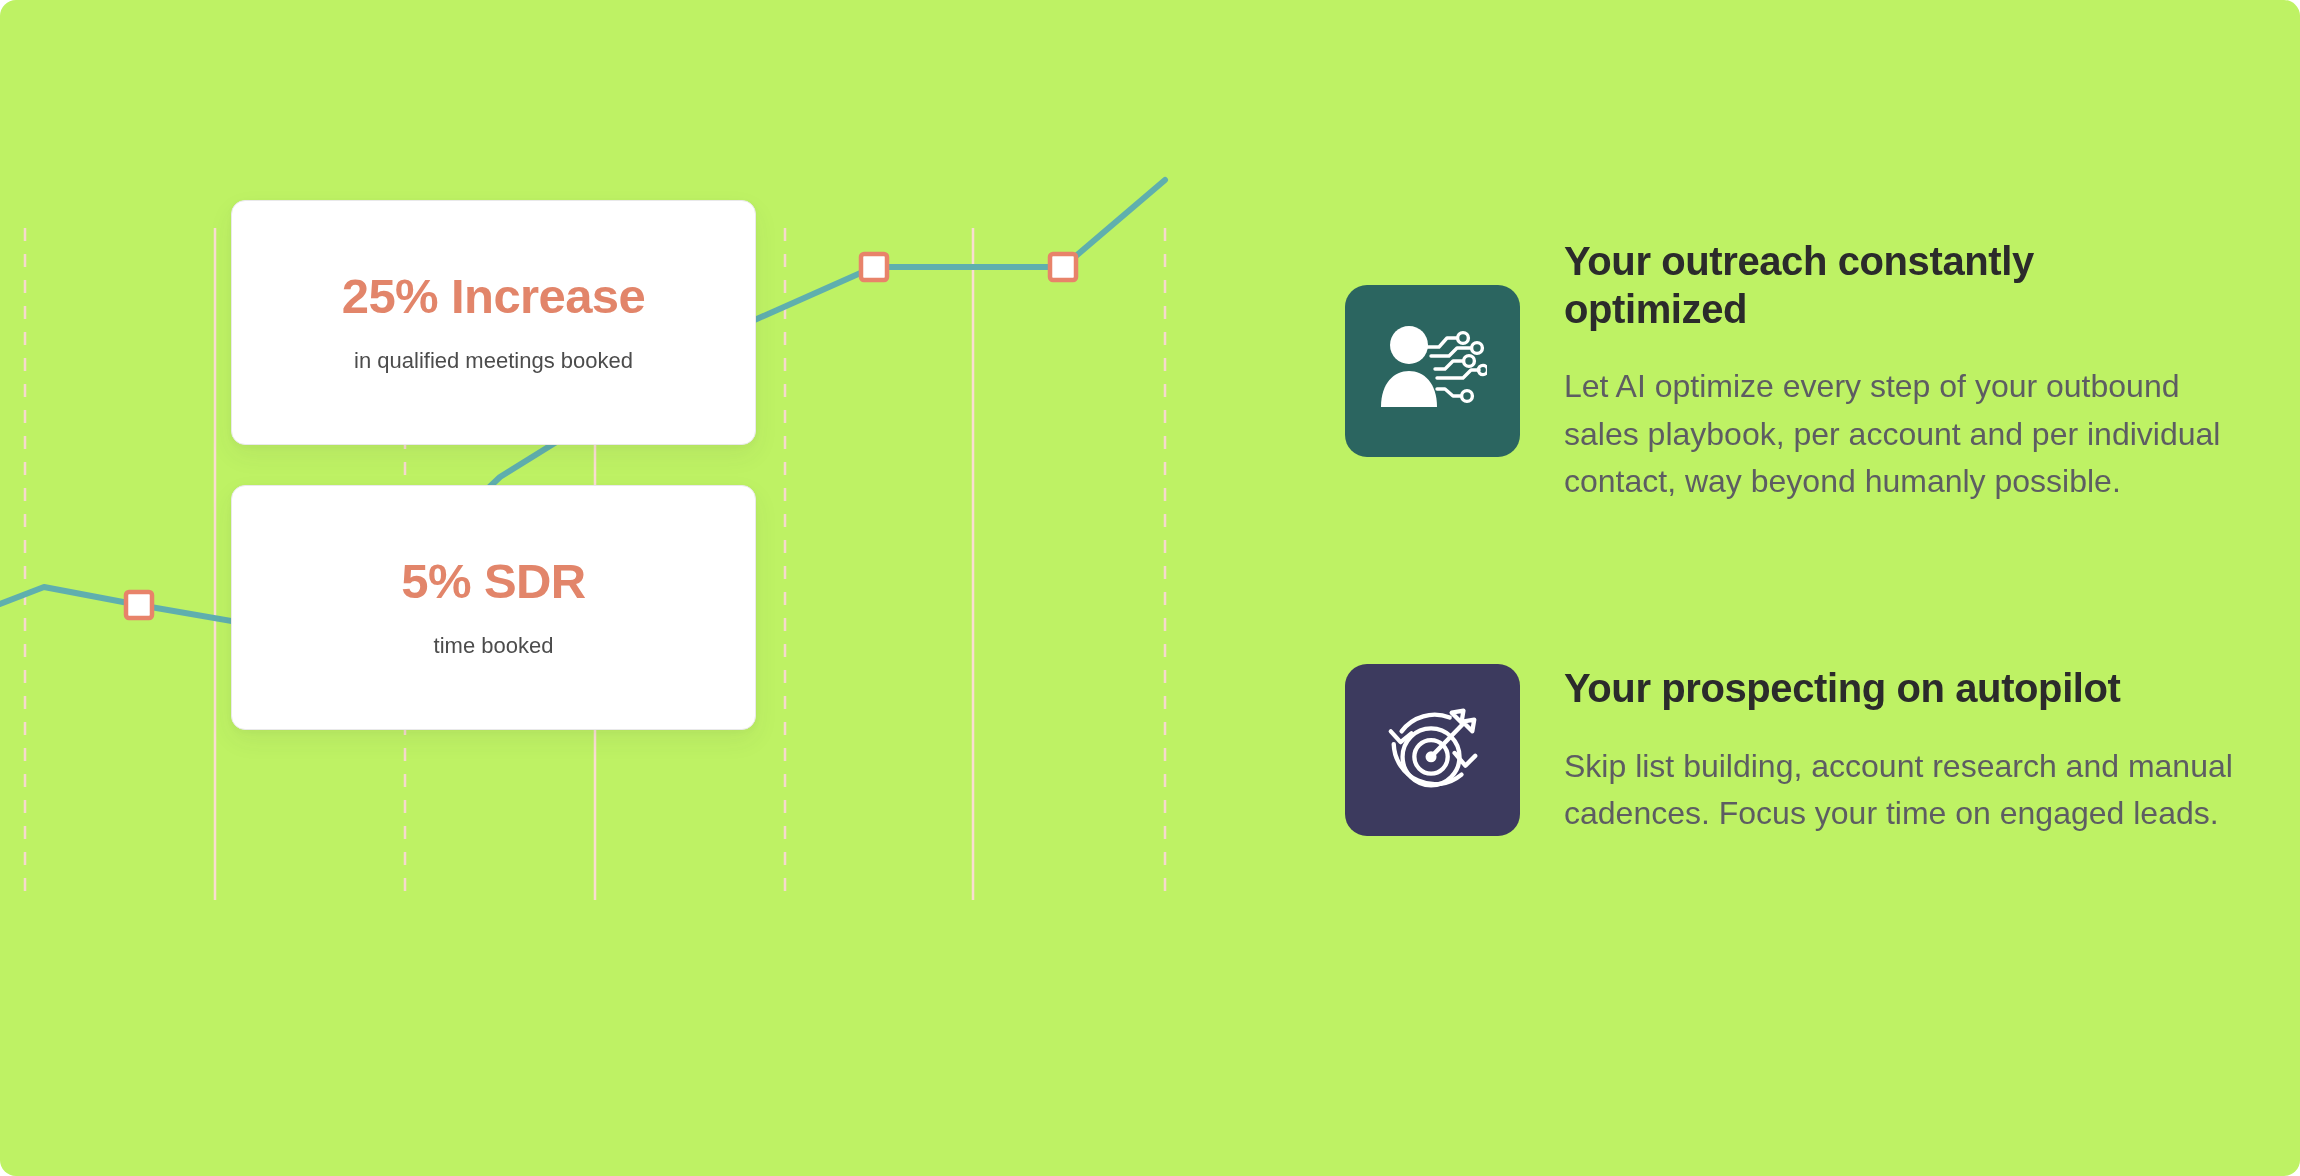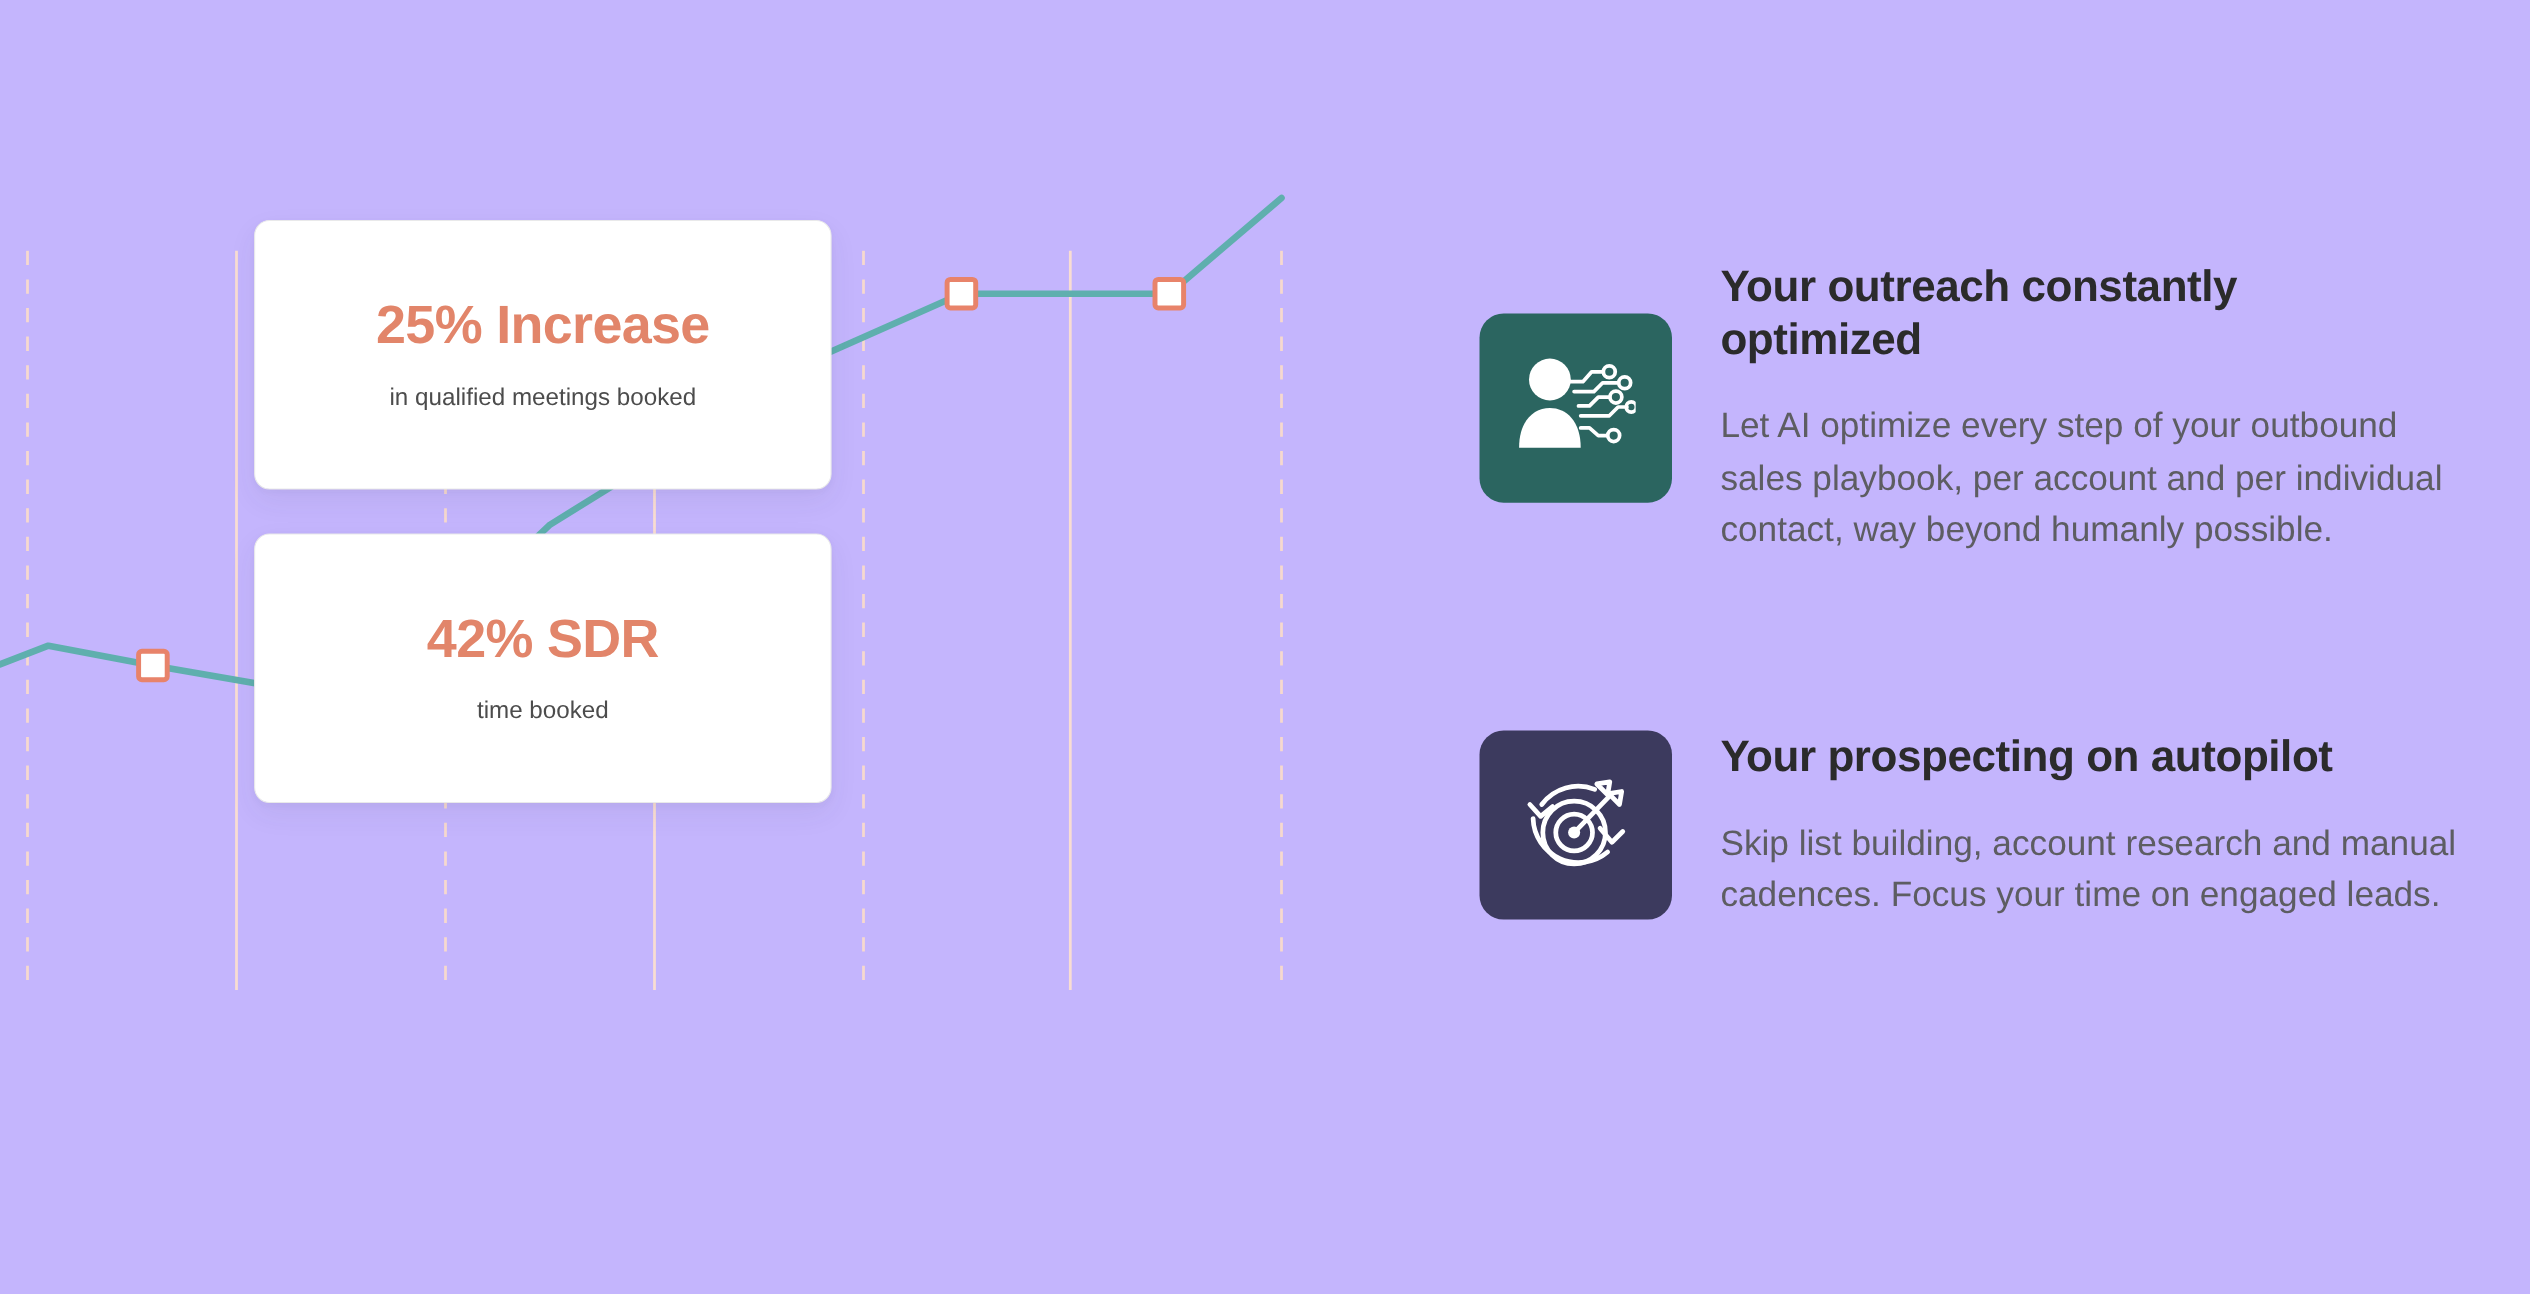--- a/index.html
+++ b/index.html
@@ -10,21 +10,22 @@
     height: 1176px;
     background: #ffffff;
     font-family: "Liberation Sans", sans-serif;
     overflow: hidden;
   }
 
   .page {
     position: relative;
     width: 2300px;
     height: 1176px;
-    background: #c4b5fd;
+    background: #bef264;
+    border-radius: 16px;
   }
 
   
   .chart-panel {
     position: absolute;
     left: 0;
     top: 0;
     width: 1180px;
     height: 1176px;
     overflow: hidden;
@@ -161,21 +162,21 @@
 
     <div class="stat-cards">
 
       <div class="stat-card">
         <div class="stat-value">25% Increase</div>
         <div class="stat-caption">in qualified meetings booked</div>
       </div>
 
 
       <div class="stat-card">
-        <div class="stat-value">42% SDR</div>
+        <div class="stat-value">5% SDR</div>
         <div class="stat-caption">time booked</div>
       </div>
 
     </div>
   </div>
 
   <div class="features">
 
     <div class="feature">
       <div class="feature-icon teal">

